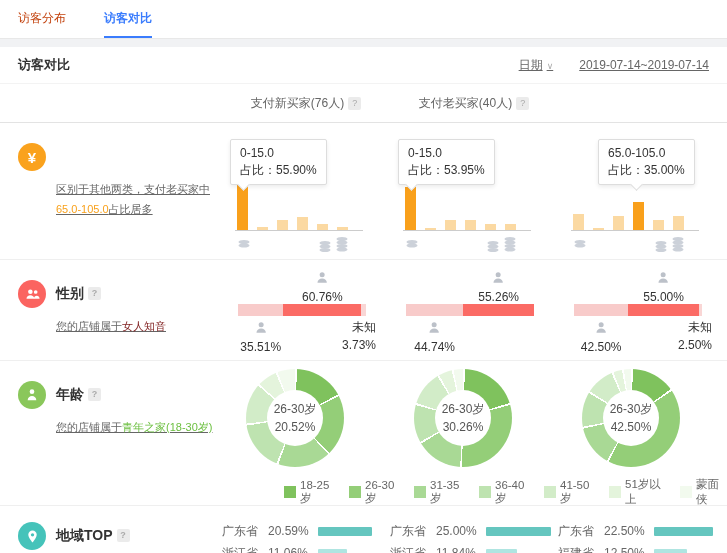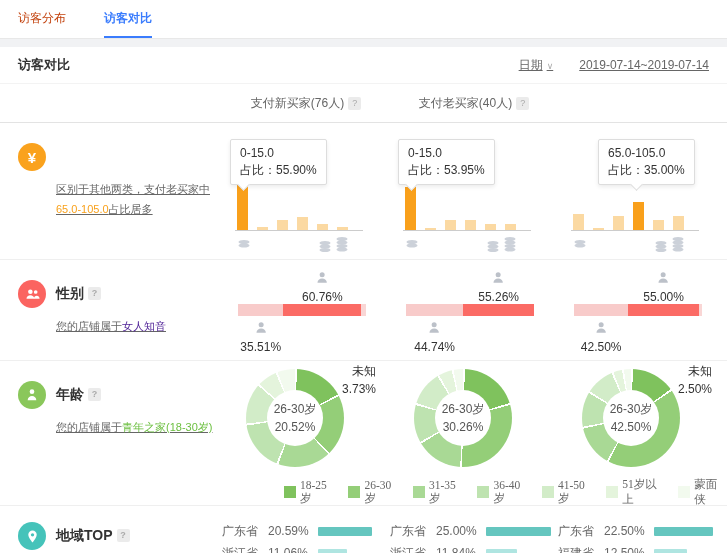--- a/index.html
+++ b/index.html
@@ -25,21 +25,21 @@
   .grid-row{display:grid;grid-template-columns:222px 168px 168px 1fr;border-bottom:1px solid #efefef;}
   .row-head{padding:20px 0 0 18px;}
   .title-line{display:flex;align-items:center;}
   .icon-circle{width:28px;height:28px;border-radius:50%;color:#fff;display:flex;align-items:center;
                justify-content:center;font-weight:bold;font-size:15px;flex:0 0 28px;}
   .c-orange{background:#faa21d}.c-red{background:#fb6460}.c-green{background:#8ac75b}.c-teal{background:#45c3ba}
   .row-title{font-size:14px;font-weight:bold;margin-left:10px;}
   .row-title .q{vertical-align:2px;}
   .row-desc{font-size:11px;color:#666;line-height:20px;margin:8px 0 0 38px;white-space:normal;width:176px;text-decoration:underline;}
   .nowrap{white-space:nowrap;width:auto;}
-  .hl-orange{color:#f9a11b}.hl-red{color:#4c1d95}.hl-green{color:#6bbf3f}
+  .hl-orange{color:#f9a11b}.hl-red{color:#7f1d1d}.hl-green{color:#6bbf3f}
   
   .cons-cell{position:relative;height:136px;}
   .tip{position:absolute;top:16px;background:#fff;border:1px solid #ddd;border-radius:2px;
        box-shadow:0 2px 4px rgba(0,0,0,.08);padding:5px 9px;font-size:12px;line-height:17px;
        white-space:nowrap;z-index:2;}
   .tip::after{content:"";position:absolute;bottom:-5px;width:8px;height:8px;background:#fff;
        border-right:1px solid #ddd;border-bottom:1px solid #ddd;transform:rotate(45deg);}
   .tip-left{left:8px}.tip-left::after{left:8px}
   .tip-mid{left:40px}.tip-mid::after{left:33px}
   .mini-chart{position:absolute;left:13px;bottom:28px;width:128px;height:48px;display:flex;
@@ -49,29 +49,29 @@
   .coins-left{position:absolute;left:15px;bottom:10px;}
   .coins-right{position:absolute;left:96px;bottom:6px;display:flex;gap:3px;align-items:flex-end;}
   
   .gen-cell{position:relative;height:100px;}
   .gwrap{position:absolute;left:16px;top:0;width:128px;height:100px;}
   .gbar{position:absolute;top:44px;left:0;width:100%;height:12px;display:flex;}
   .seg-male{background:#f8cbca}.seg-female{background:#fb6b65}.seg-unknown{background:#f9d6d5}
   .g-top{position:absolute;top:10px;transform:translateX(-50%);text-align:center;}
   .g-bottom{position:absolute;top:60px;transform:translateX(-50%);text-align:center;}
   .g-pct{font-size:12px;margin-top:1px;color:#333;}
-  .g-unk{position:absolute;top:58px;right:-10px;text-align:right;font-size:12px;line-height:18px;color:#333;margin-top:44px;}
+  .g-unk{position:absolute;top:58px;right:-10px;text-align:right;font-size:12px;line-height:18px;color:#333;}
   
   .row3{border-bottom:1px solid #efefef;}
   .row3 .grid-row{border-bottom:none;}
   .age-cell{position:relative;height:114px;}
   .donut{position:absolute;left:24px;top:8px;width:98px;height:98px;border-radius:50%;}
   .hole{position:absolute;inset:21px;background:#fff;border-radius:50%;display:flex;flex-direction:column;
         align-items:center;justify-content:center;font-size:12px;color:#555;line-height:18px;}
-  .legend{display:flex;gap:12px;margin:4px 0 0 284px;font-size:11.5px;color:#666;height:26px;font-family:Liberation Serif, serif;}
+  .legend{display:flex;gap:12px;margin:4px 0 0 284px;font-size:11.5px;color:#666;height:26px;}
   .legend-item{display:flex;align-items:center;cursor:pointer;}
   .sw{width:12px;height:12px;display:inline-block;margin-right:4px;flex:none;}
   
   .reg-row{border-bottom:none;}
   .reg-cell{padding-top:14px;}
   .reg-line{display:flex;align-items:center;height:22px;font-size:12px;color:#666;}
   .reg-name{width:46px;}
   .reg-pct{width:50px;}
   .reg-bar{height:9px;border-radius:1px;background:#65c6bf;}
 </style>

